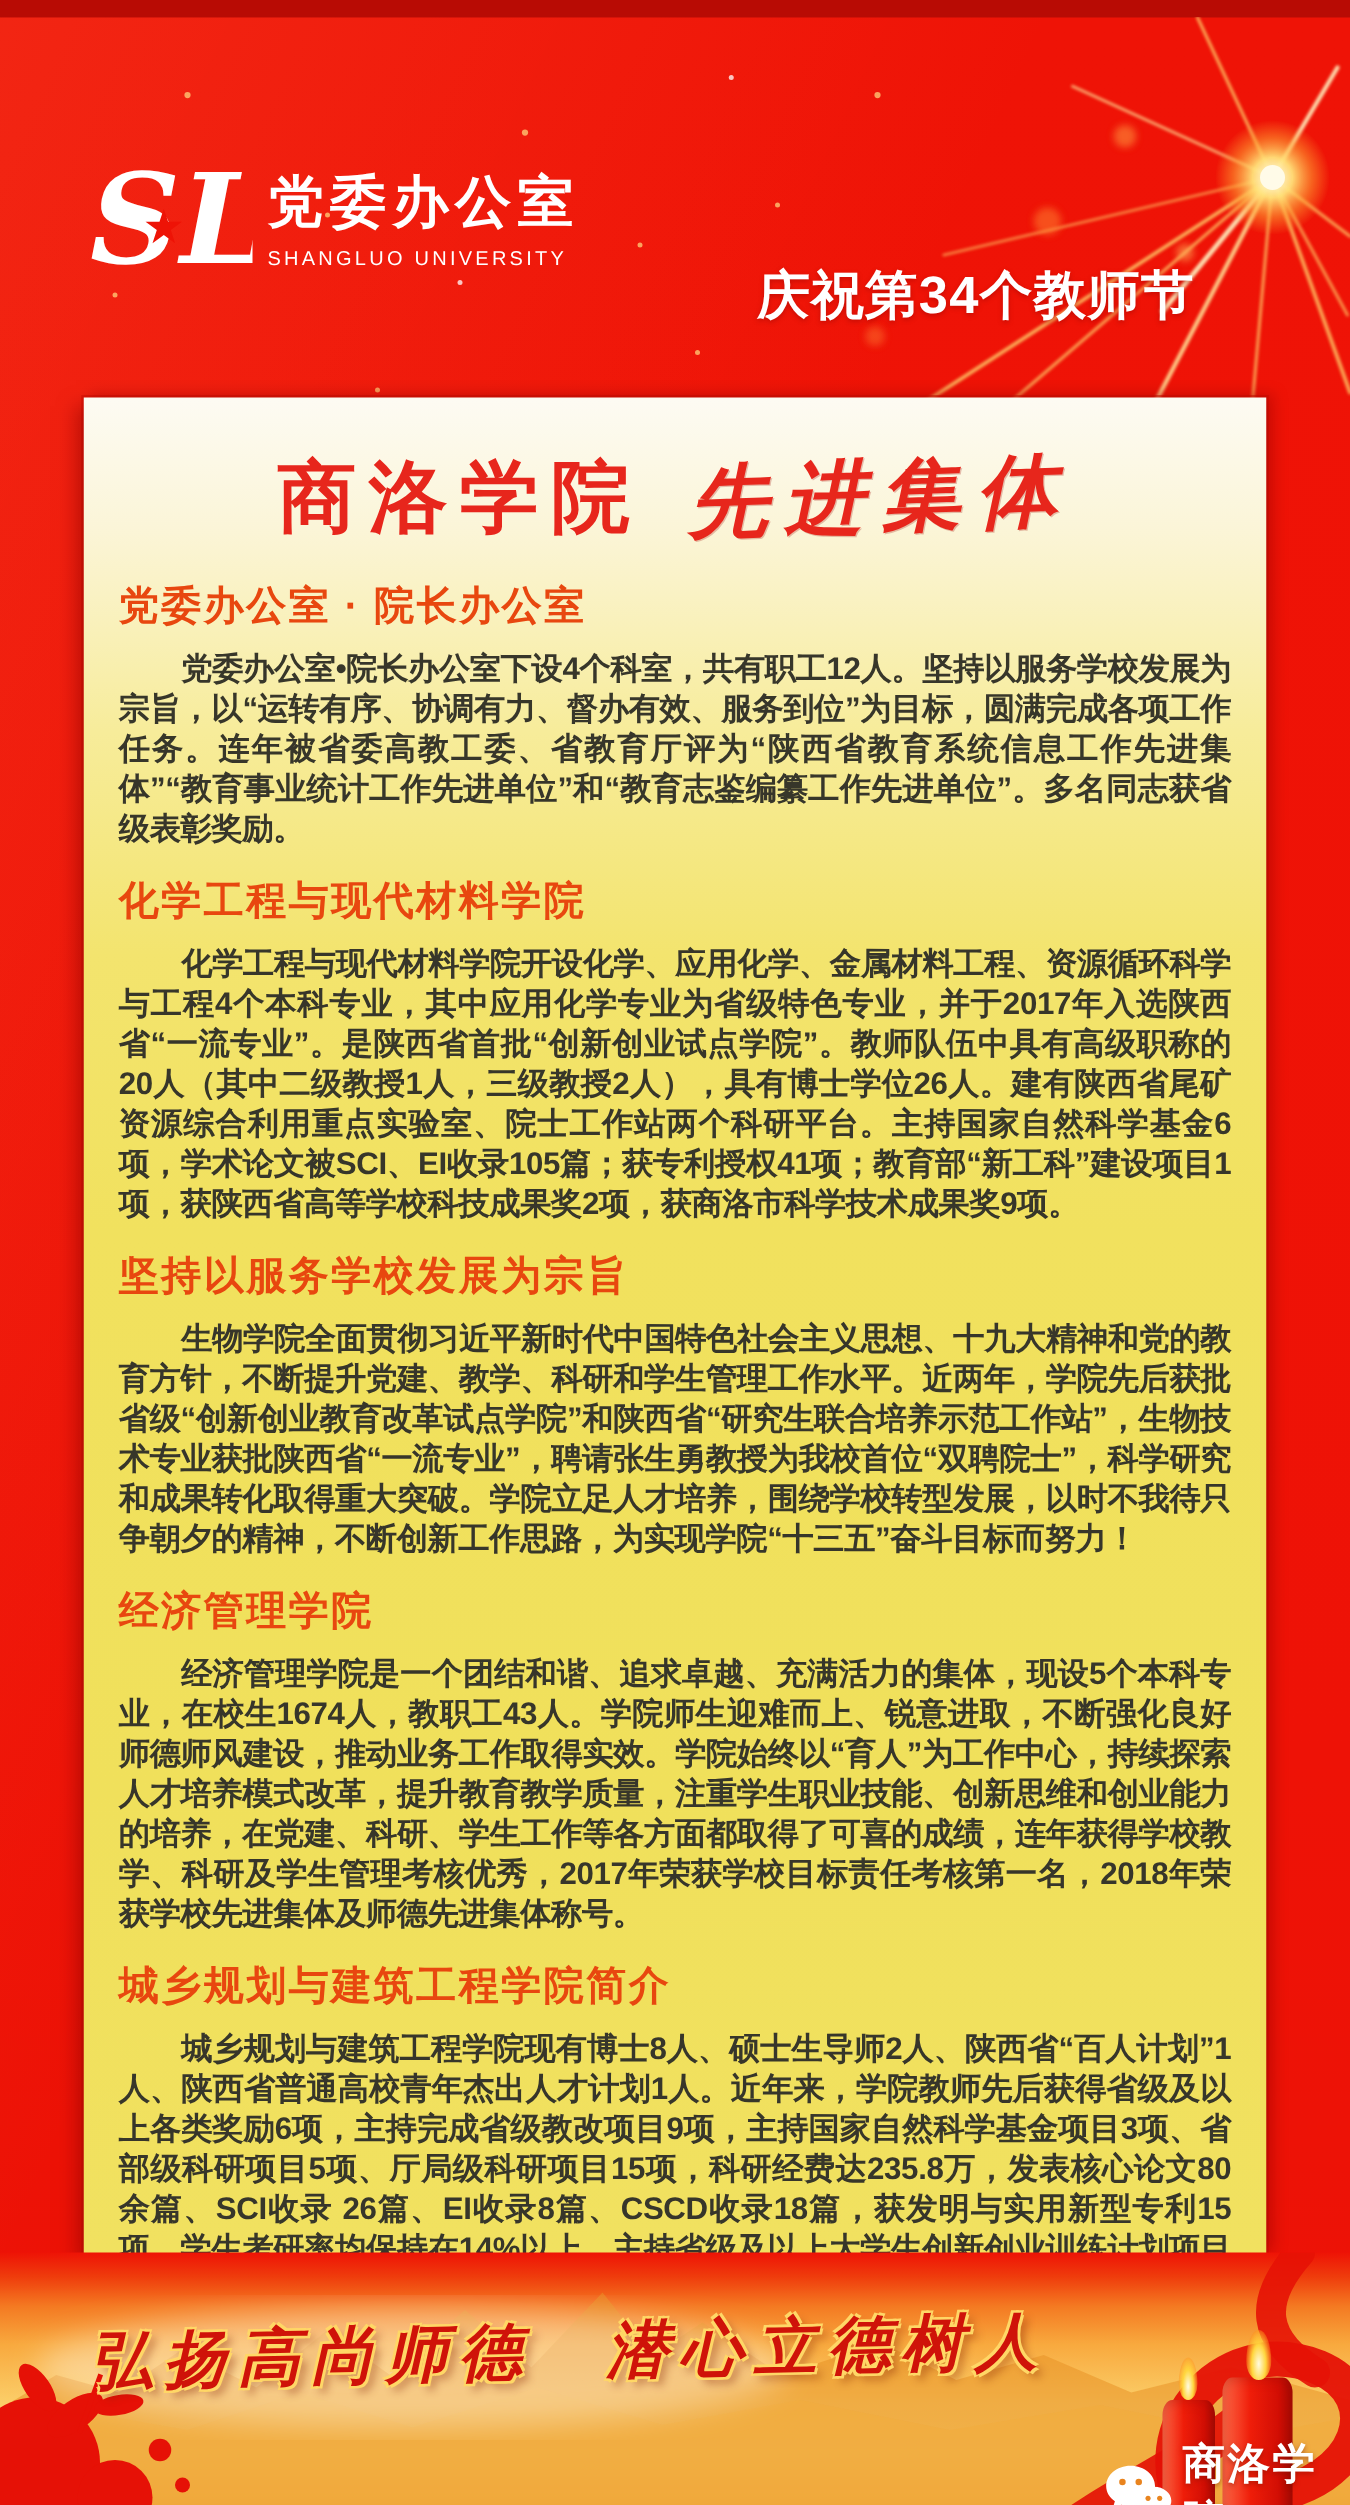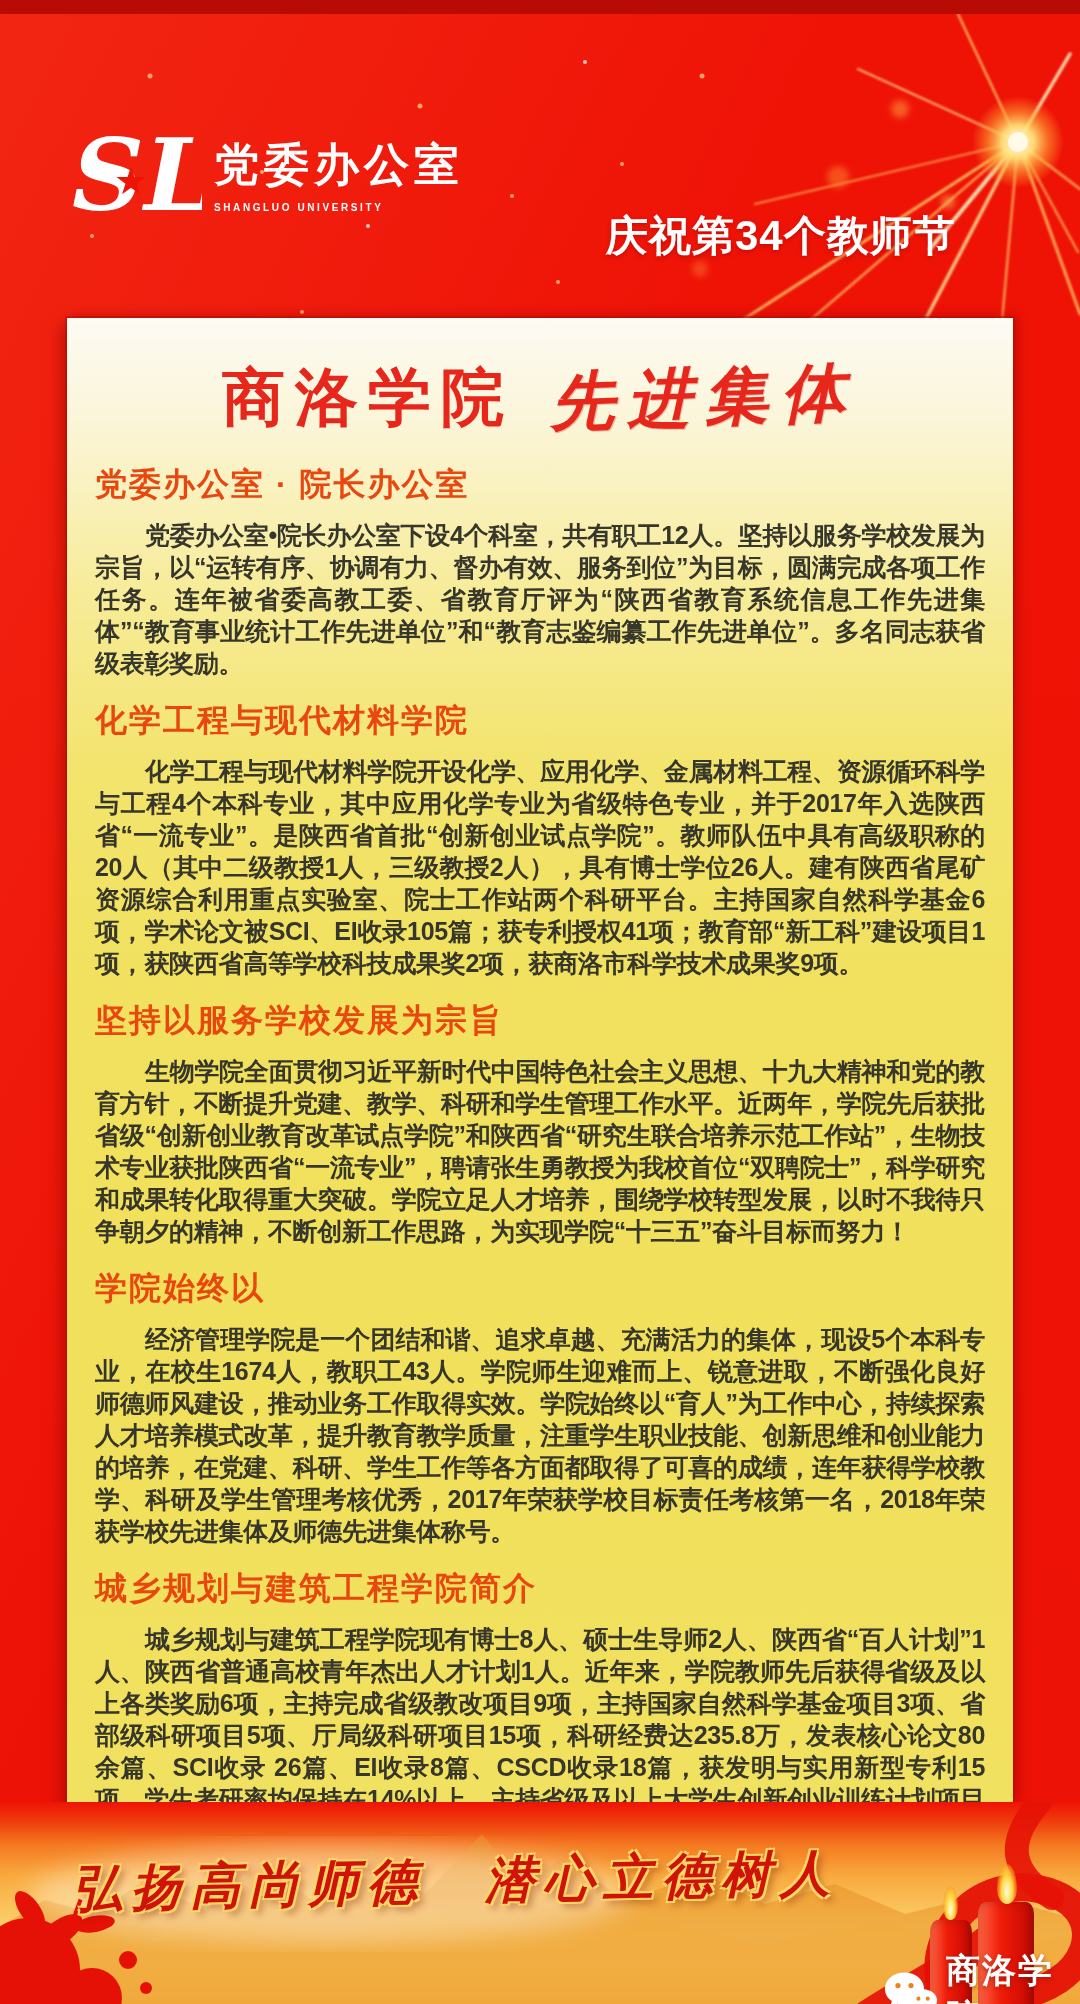--- a/index.html
+++ b/index.html
@@ -20,21 +20,21 @@
   }
   .fx { position:absolute; left:0; top:0; pointer-events:none; }
 
   
   .logo { position:absolute; left:70px; top:104px; display:flex; align-items:center; gap:12px; z-index:3; }
   .logo-mark { width:132px; height:112px; }
   .logo-zh {
     font-size:45px; color:#ffffff; font-weight:bold; letter-spacing:5px;
     font-family:"DejaVu Serif", serif;
   }
-  .logo-en { font-size:10px; color:#ffffff; letter-spacing:2.6px; margin-top:7px; font-weight:bold; }
+  .logo-en { font-size:16px; color:#ffffff; letter-spacing:2.6px; margin-top:7px; font-weight:normal; }
   .banner-title {
     position:absolute; left:606px; top:194px; z-index:3;
     font-size:42px; font-weight:900; color:#ffffff; letter-spacing:1px;
     text-shadow:0 2px 4px rgba(120,0,0,.35);
   }
 
   
   .panel {
     position:absolute; left:67px; top:304px; width:946px; height:1486px;
     padding:34px 28px 20px;
@@ -187,21 +187,21 @@
       <h2 class="section-heading">化学工程与现代材料学院</h2>
       <p class="section-body">化学工程与现代材料学院开设化学、应用化学、金属材料工程、资源循环科学与工程4个本科专业，其中应用化学专业为省级特色专业，并于2017年入选陕西省“一流专业”。是陕西省首批“创新创业试点学院”。教师队伍中具有高级职称的20人（其中二级教授1人，三级教授2人），具有博士学位26人。建有陕西省尾矿资源综合利用重点实验室、院士工作站两个科研平台。主持国家自然科学基金6项，学术论文被SCI、EI收录105篇；获专利授权41项；教育部“新工科”建设项目1项，获陕西省高等学校科技成果奖2项，获商洛市科学技术成果奖9项。</p>
     </section>
 
     <section>
       <h2 class="section-heading">坚持以服务学校发展为宗旨</h2>
       <p class="section-body">生物学院全面贯彻习近平新时代中国特色社会主义思想、十九大精神和党的教育方针，不断提升党建、教学、科研和学生管理工作水平。近两年，学院先后获批省级“创新创业教育改革试点学院”和陕西省“研究生联合培养示范工作站”，生物技术专业获批陕西省“一流专业”，聘请张生勇教授为我校首位“双聘院士”，科学研究和成果转化取得重大突破。学院立足人才培养，围绕学校转型发展，以时不我待只争朝夕的精神，不断创新工作思路，为实现学院“十三五”奋斗目标而努力！</p>
     </section>
 
     <section>
-      <h2 class="section-heading">学院始终以</h2>
+      <h2 class="section-heading">经济管理学院</h2>
       <p class="section-body">经济管理学院是一个团结和谐、追求卓越、充满活力的集体，现设5个本科专业，在校生1674人，教职工43人。学院师生迎难而上、锐意进取，不断强化良好师德师风建设，推动业务工作取得实效。学院始终以“育人”为工作中心，持续探索人才培养模式改革，提升教育教学质量，注重学生职业技能、创新思维和创业能力的培养，在党建、科研、学生工作等各方面都取得了可喜的成绩，连年获得学校教学、科研及学生管理考核优秀，2017年荣获学校目标责任考核第一名，2018年荣获学校先进集体及师德先进集体称号。</p>
     </section>
 
     <section>
       <h2 class="section-heading">城乡规划与建筑工程学院简介</h2>
       <p class="section-body">城乡规划与建筑工程学院现有博士8人、硕士生导师2人、陕西省“百人计划”1人、陕西省普通高校青年杰出人才计划1人。近年来，学院教师先后获得省级及以上各类奖励6项，主持完成省级教改项目9项，主持国家自然科学基金项目3项、省部级科研项目5项、厅局级科研项目15项，科研经费达235.8万，发表核心论文80余篇、SCI收录 26篇、EI收录8篇、CSCD收录18篇，获发明与实用新型专利15项。学生考研率均保持在14%以上，主持省级及以上大学生创新创业训练计划项目37项，参加全国高等院校BIM应用技能大赛等各类学科竞赛获得国家级三等奖以上的达40余人次。</p>
     </section>
   </div>
 
   <div class="footer">

